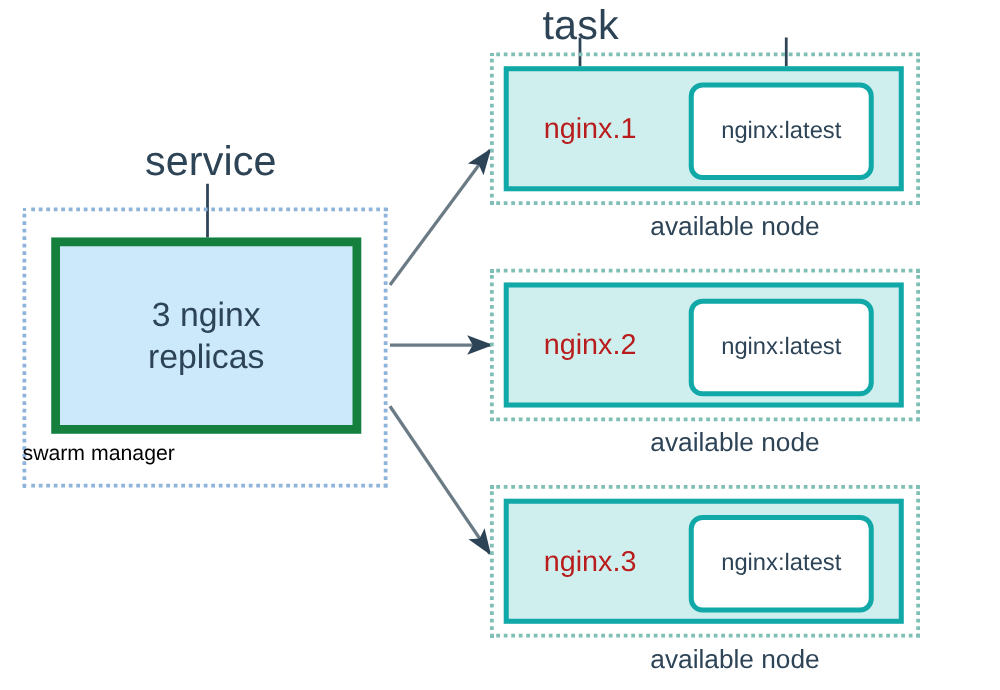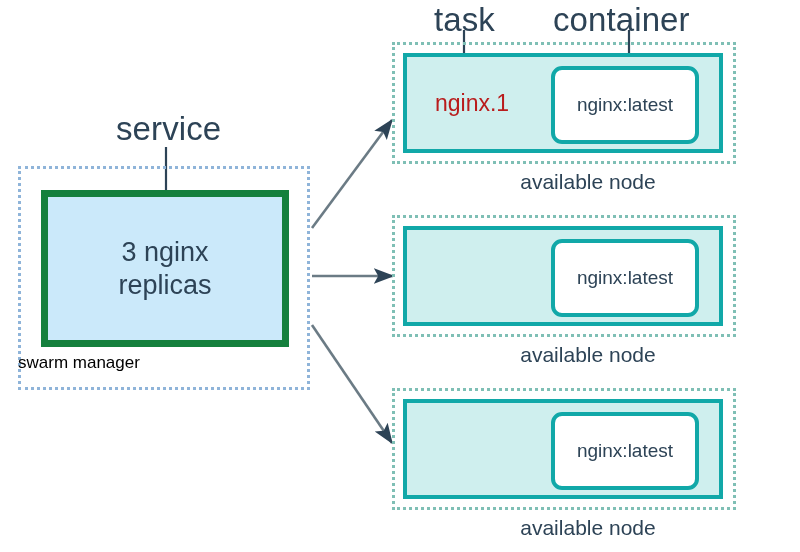--- a/index.html
+++ b/index.html
@@ -165,21 +165,20 @@
 
     <line x1="312" y1="228" x2="392" y2="120" stroke="#6b7b85" stroke-width="2.6" marker-end="url(#arrowhead)"></line>
 
     <line x1="312" y1="276" x2="393" y2="276" stroke="#6b7b85" stroke-width="2.6" marker-end="url(#arrowhead)"></line>
 
     <line x1="312" y1="325" x2="392" y2="443" stroke="#6b7b85" stroke-width="2.6" marker-end="url(#arrowhead)"></line>
   </svg>
 
   <div class="annot" style="left:116px; top:110px;">service</div>
   <div class="annot" style="left:434px; top:1px;">task</div>
-  <div class="annot" style="left:553px; top:1px;">container</div>
 
   <div class="manager-group"></div>
 
   <div class="service-box">
     <div class="service-box-text">3 nginx
 replicas</div>
   </div>
 
   <div class="manager-caption">swarm manager</div>
 
@@ -187,27 +186,29 @@
   <div class="task-box n1">
     <div class="task-label">nginx.1</div>
     <div class="container-box">
       <div class="container-label">nginx:latest</div>
     </div>
   </div>
   <div class="node-caption n1">available node</div>
 
   <div class="node-group n2"></div>
   <div class="task-box n2">
+    <div class="task-label">nginx.2</div>
     <div class="container-box">
       <div class="container-label">nginx:latest</div>
     </div>
   </div>
   <div class="node-caption n2">available node</div>
 
   <div class="node-group n3"></div>
   <div class="task-box n3">
+    <div class="task-label">nginx.3</div>
     <div class="container-box">
       <div class="container-label">nginx:latest</div>
     </div>
   </div>
   <div class="node-caption n3">available node</div>
 
 </div>
 
 </body></html>

